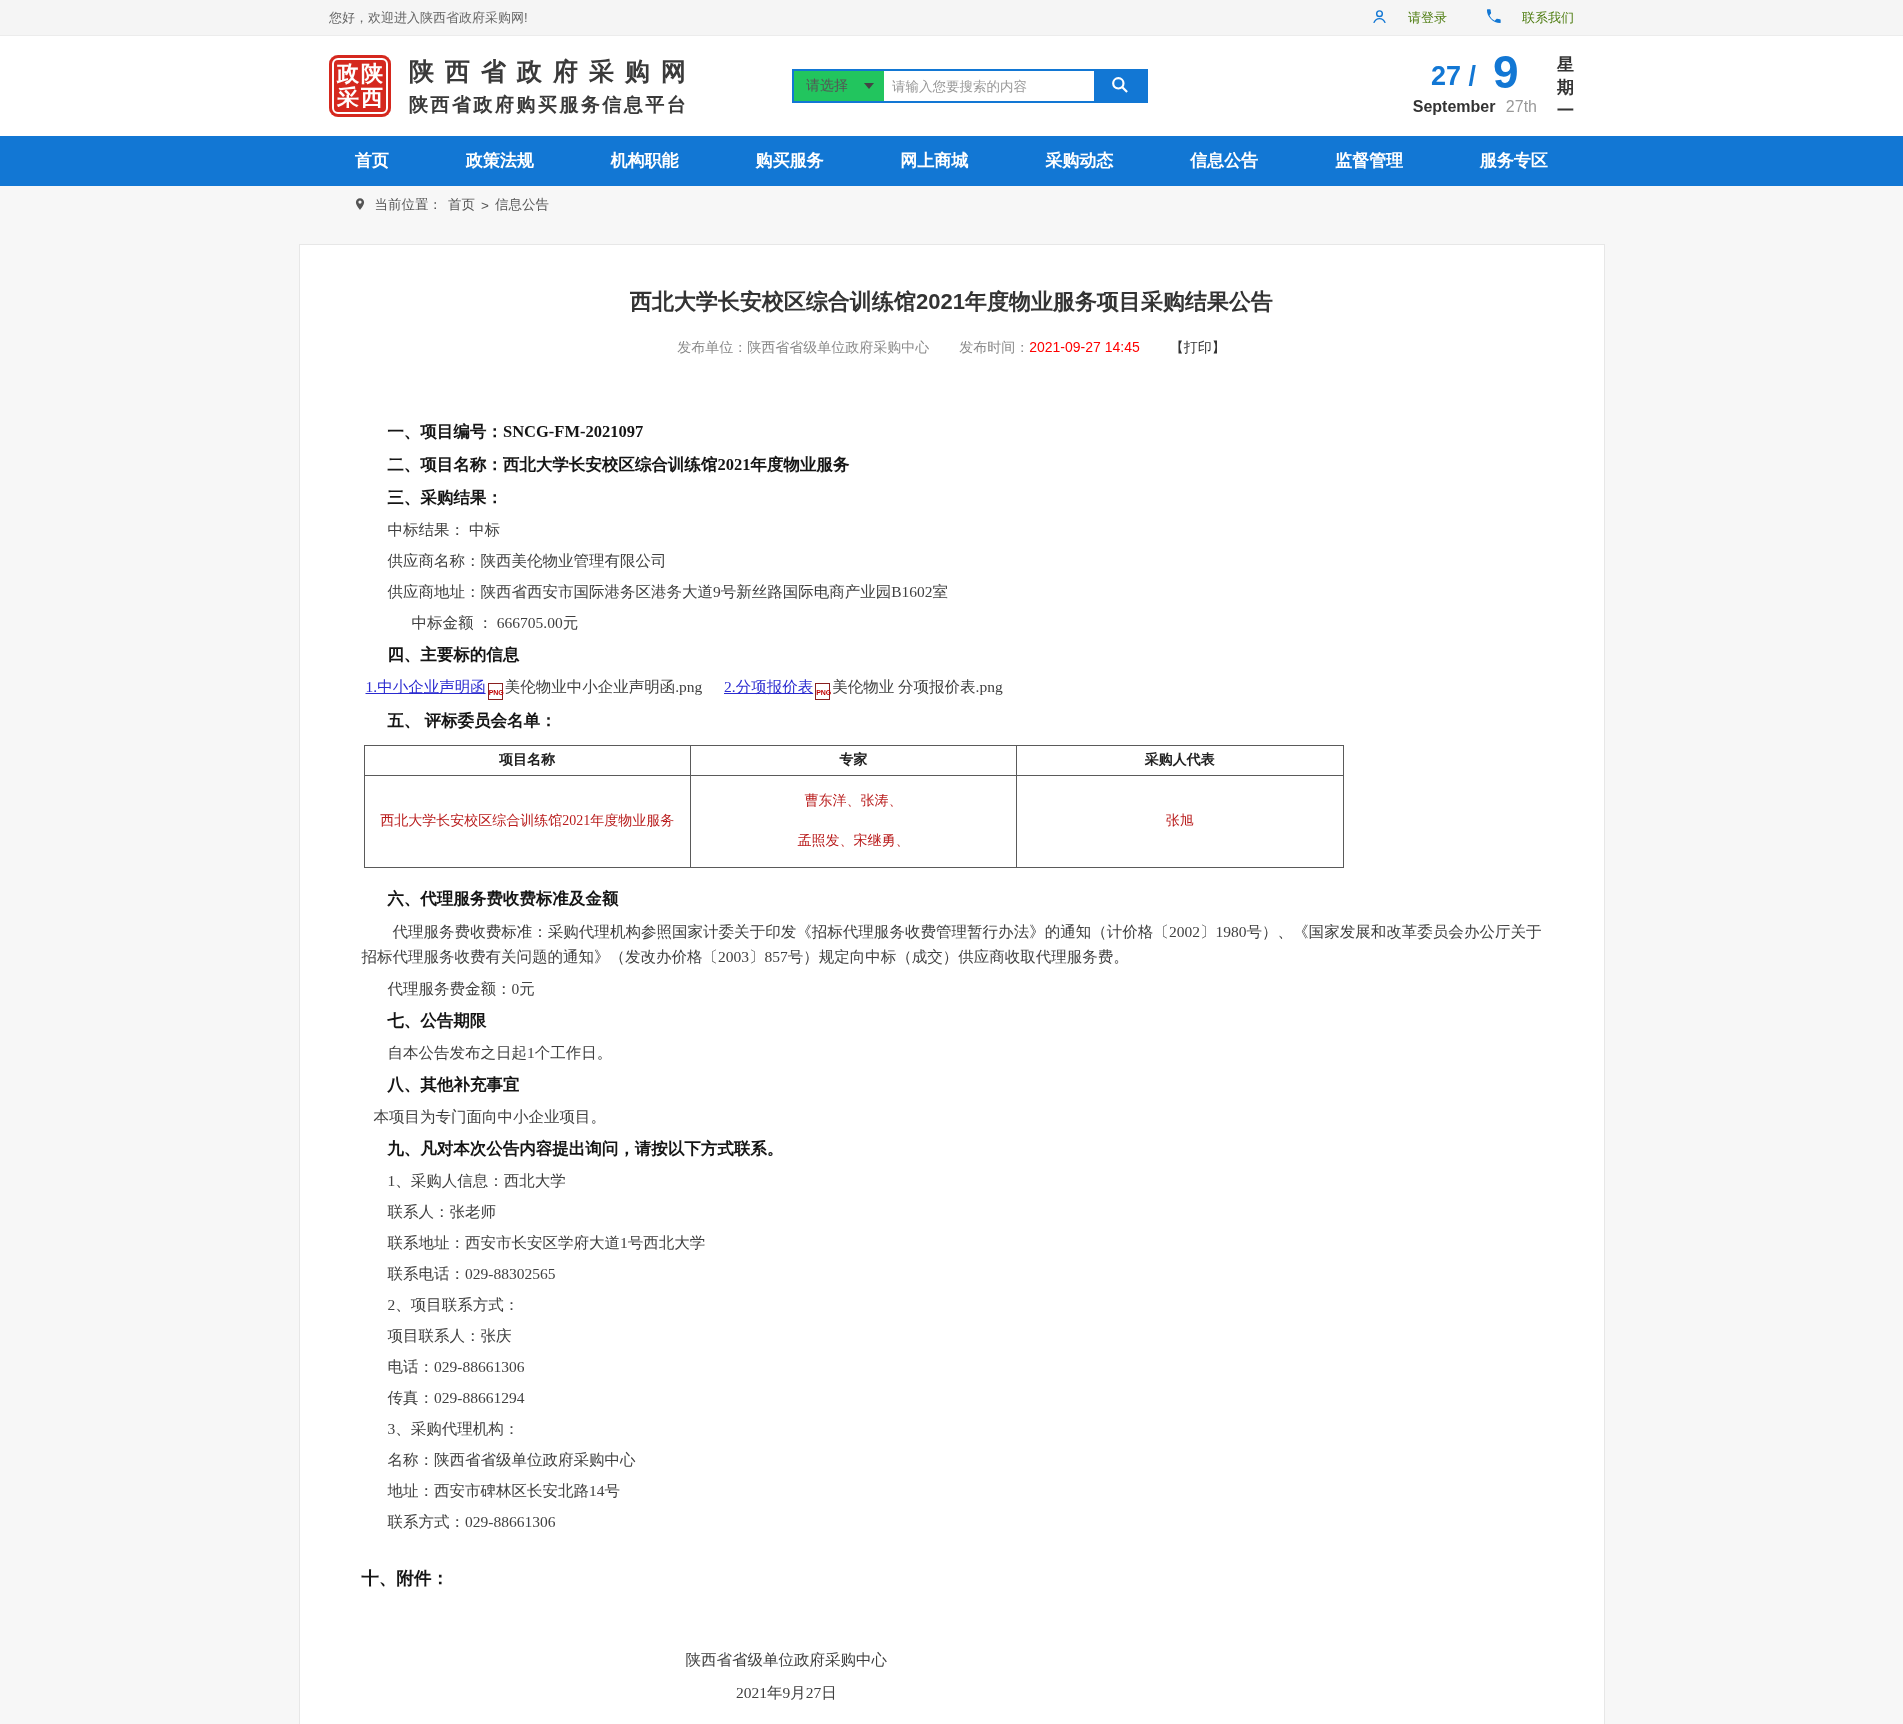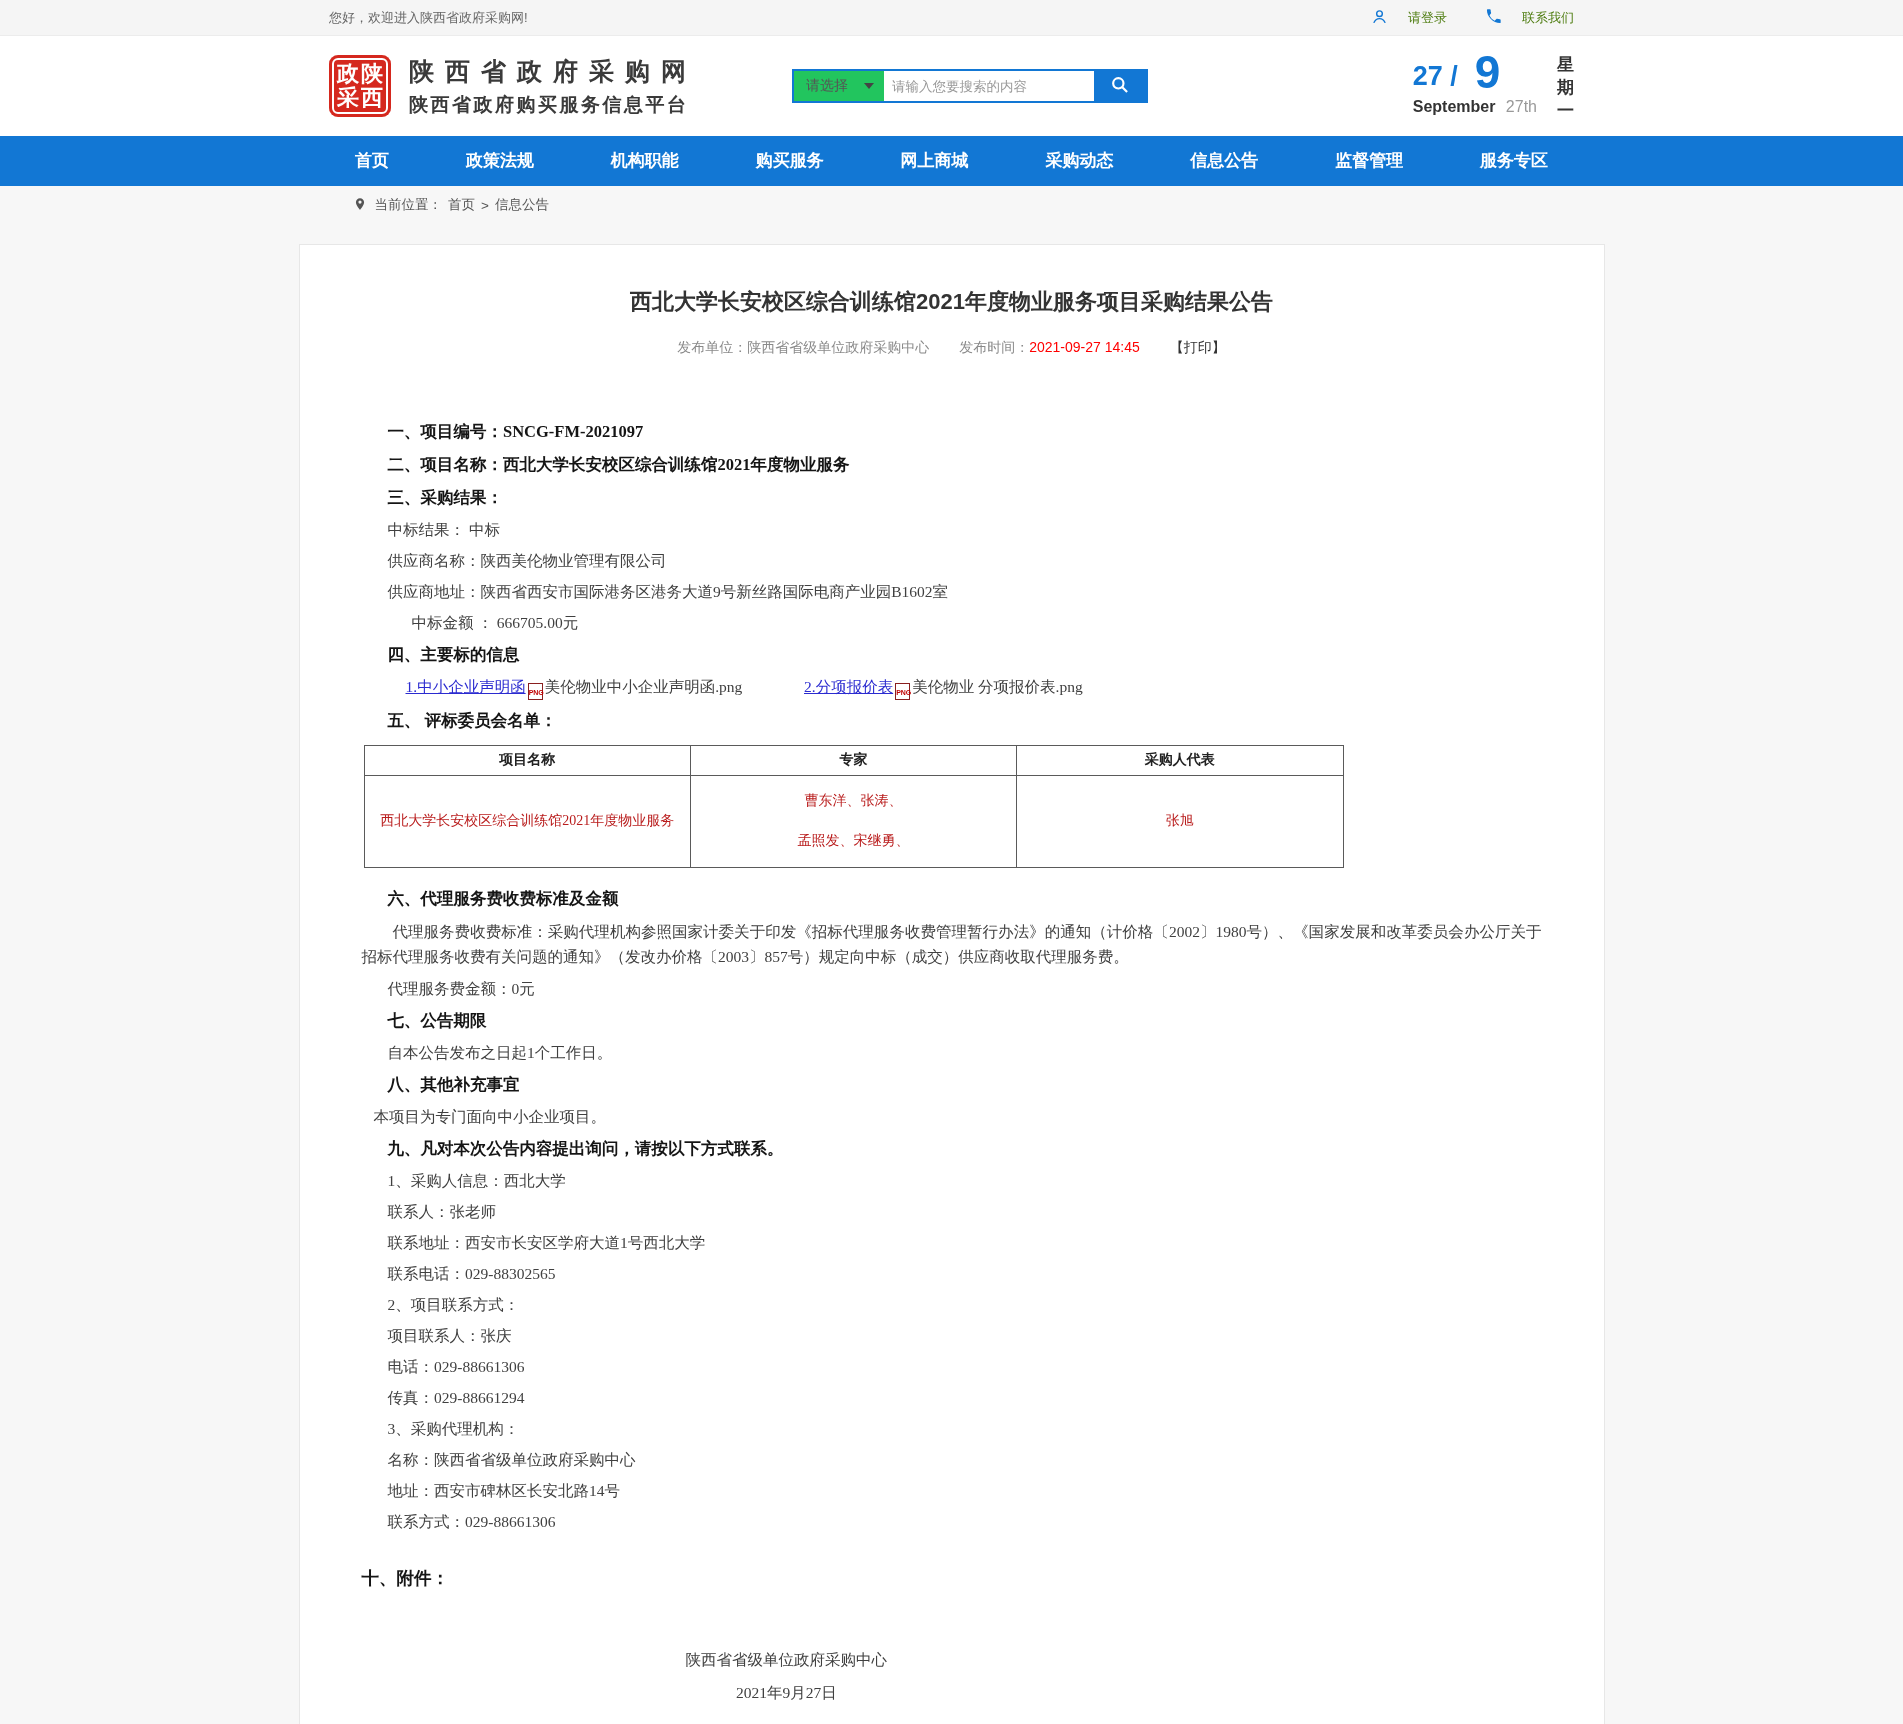--- a/index.html
+++ b/index.html
@@ -35,21 +35,21 @@
   .searchbox { display: flex; align-items: stretch; height: 34px; width: 356px; border: 2px solid #1277d4; margin-left: 95px; background: #22c55e; }
   .search-cat { display: flex; align-items: center; gap: 16px; padding: 0 10px 0 12px; font-size: 14px; color: #555; cursor: pointer; }
   .caret-down { width: 0; height: 0; border-left: 5px solid transparent; border-right: 5px solid transparent; border-top: 6px solid #444; }
   .search-input { flex: 1; border: none; outline: none; font-size: 13.5px; color: #333; padding: 4px 8px; font-family: "Liberation Sans", sans-serif; }
   .search-input::placeholder { color: #999; }
   .search-btn { width: 52px; background: #1277d4; border: none; cursor: pointer; display: flex; align-items: center; justify-content: center; }
   .search-btn svg { width: 20px; height: 20px; }
 
   .datebox { margin-left: auto; display: flex; align-items: flex-start; gap: 20px; }
   .date-main { text-align: center; }
-  .date-nums { display: flex; align-items: flex-end; justify-content: flex-start; gap: 17px; color: #1277d4; font-weight: bold; }
+  .date-nums { display: flex; align-items: flex-end; justify-content: center; gap: 17px; color: #1277d4; font-weight: bold; }
   .date-daypart { font-size: 27px; line-height: 34px; }
   .date-monthbig { font-size: 46px; line-height: 42px; }
   .date-sub { margin-top: 5px; font-size: 16px; }
   .date-monthname { font-weight: bold; color: #333; }
   .date-ordinal { color: #999; margin-left: 6px; }
   .weekday { font-size: 17px; font-weight: bold; color: #333; line-height: 23px; padding-top: 2px; }
   .weekday span { display: block; text-align: center; }
 
   
   .nav { background: #1277d4; height: 50px; }
@@ -77,21 +77,21 @@
   .article-body {
     margin-top: 58px;
     font-family: "Liberation Serif", "DejaVu Serif", serif;
     font-size: 15.5px; color: #404040;
     padding: 0 14px;
   }
   .h-line { font-weight: bold; color: #151515; font-size: 16.5px; line-height: 2.0; padding-left: 26px; }
   .n-line { line-height: 2.0; padding-left: 26px; }
   .n-line.amount { padding-left: 50px; }
   .attach-line { line-height: 2.1; padding-left: 4px; }
-  .attach-line a { color: #2b2bd0; text-decoration: underline; cursor: pointer; margin-left: 40px; }
+  .attach-line a { color: #2b2bd0; text-decoration: underline; cursor: pointer; }
   .file-name { color: #404040; }
   .png-icon {
     display: inline-block; width: 15px; height: 17px; margin: 0 2px; vertical-align: -3px;
     border: 1px solid #8a1f1f; background: #fff; position: relative;
     font-size: 7px; font-weight: bold; color: #c00000; text-align: center; line-height: 17px;
     font-family: "Liberation Sans", sans-serif;
   }
 
   .eval-table { border-collapse: collapse; width: 980px; margin: 8px 0 14px 2px; table-layout: fixed; }
   .eval-table th, .eval-table td { border: 1px solid #5a5a5a; text-align: center; font-weight: normal; }

